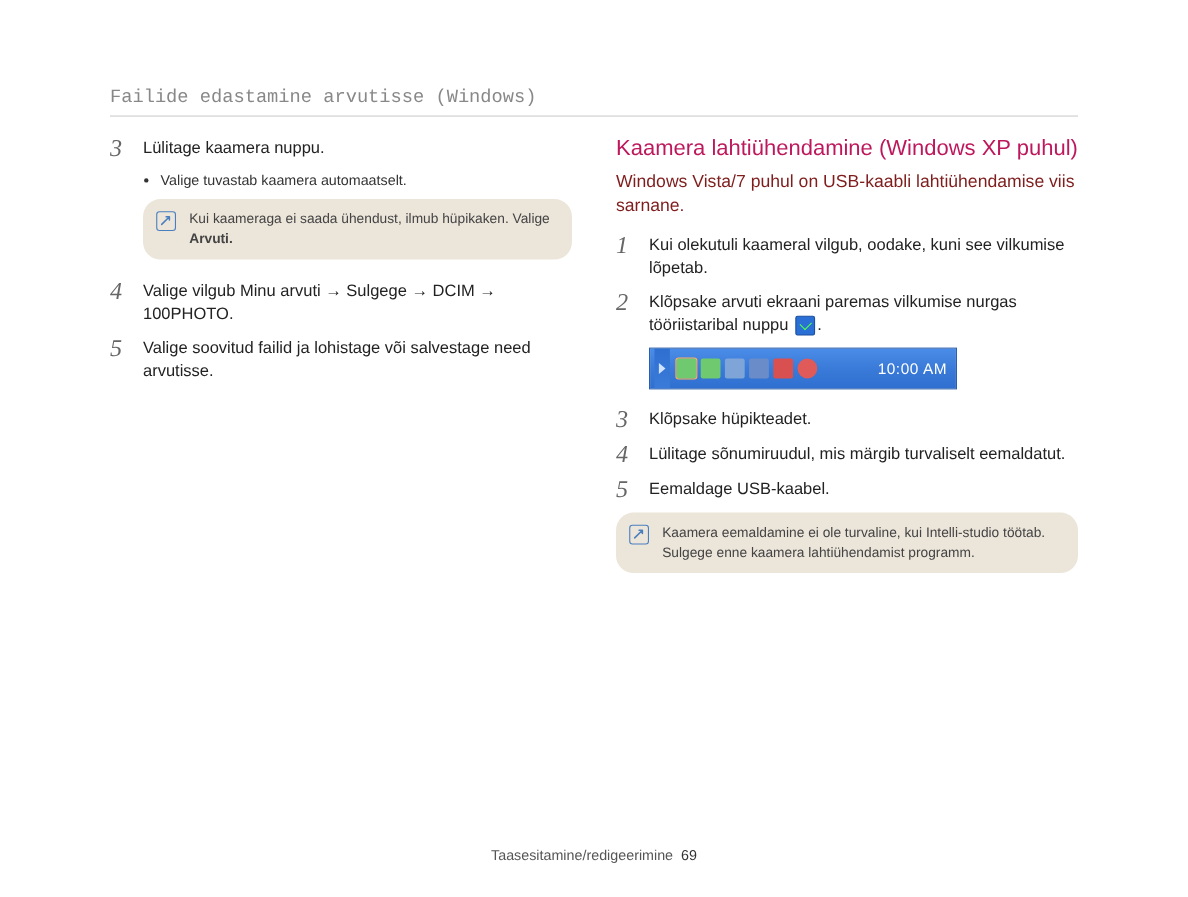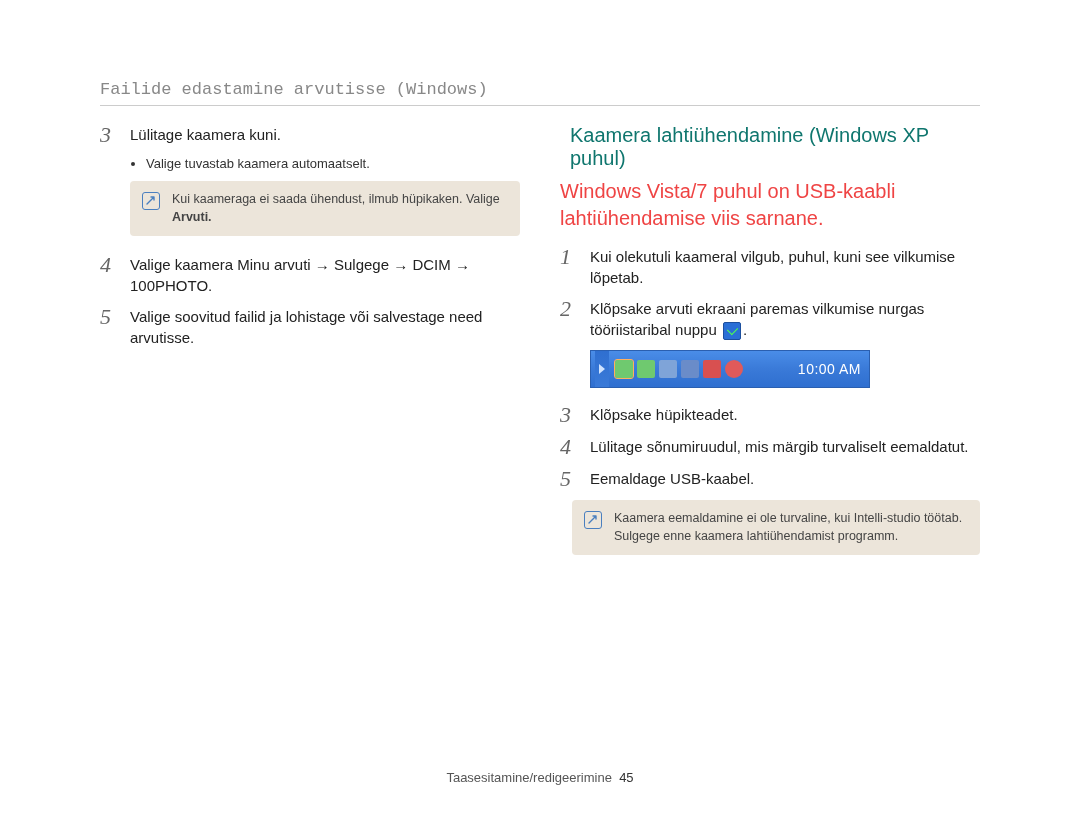--- a/index.html
+++ b/index.html
@@ -58,54 +58,53 @@
     font-size: 13px;
     color: #333;
   }
   .bullet-list li {
     list-style: disc;
     margin-left: 16px;
     margin-bottom: 4px;
   }
   .note-box {
     background: #ece5da;
-    border-radius: 4px;
+    border-radius: 16px;
     padding: 10px 14px 10px 12px;
     font-size: 12.5px;
     color: #444;
     display: flex;
     gap: 12px;
     margin: 8px 0 18px 30px;
     line-height: 1.4;
   }
   .note-box-full {
-    margin-left: 12px;
+    margin-left: 0;
   }
   .note-icon {
     width: 18px;
     height: 18px;
     border: 1.5px solid #4a7fbf;
     border-radius: 3px;
     display: flex;
     align-items: center;
     justify-content: center;
     flex-shrink: 0;
     margin-top: 1px;
   }
   .note-icon svg { display: block; }
   .section-heading {
-    color: #0f766e;
+    color: #be185d;
     font-size: 20px;
     font-weight: normal;
     margin-bottom: 8px;
-    margin-left: 10px;
   }
   .sub-text {
-    font-size: 20px;
-    color: #ef4444;
+    font-size: 16px;
+    color: #7f1d1d;
     line-height: 1.35;
     margin-bottom: 14px;
   }
   .inline-icon {
     display: inline-block;
     width: 18px;
     height: 18px;
     vertical-align: middle;
     background: #2a6fd6;
     border: 1px solid #1c4f9e;
@@ -182,59 +181,59 @@
 <div class="page">
   <div class="header-title">Failide edastamine arvutisse (Windows)</div>
   <hr class="header-rule">
 
   <div class="columns">
 
     <div class="col">
 
       <div class="step">
         <div class="step-num">3</div>
-        <div class="step-body">Lülitage kaamera kuni.</div>
+        <div class="step-body">Lülitage kaamera nuppu.</div>
       </div>
       <ul class="bullet-list">
         <li>Valige tuvastab kaamera automaatselt.</li>
       </ul>
 
       <div class="note-box">
         <span class="note-icon">
           <svg width="12" height="12" viewBox="0 0 12 12">
               <path d="M2 9 L9 2 M9 2 L9 5 M9 2 L6 2" stroke="#4a7fbf" stroke-width="1.4" fill="none" stroke-linecap="round"></path>
             </svg>
         </span>
         <span>
           <span>Kui kaameraga ei saada ühendust, ilmub hüpikaken. Valige </span><b>Arvuti.</b>
         </span>
       </div>
 
       <div class="step">
         <div class="step-num">4</div>
         <div class="step-body">
-          <span>Valige kaamera </span><b>Minu arvuti</b><span> → </span><b>Sulgege</b><span> → </span><b>DCIM</b><span> → </span><b>100PHOTO</b><span>.</span>
+          <span>Valige vilgub </span><b>Minu arvuti</b><span> → </span><b>Sulgege</b><span> → </span><b>DCIM</b><span> → </span><b>100PHOTO</b><span>.</span>
         </div>
       </div>
 
       <div class="step">
         <div class="step-num">5</div>
         <div class="step-body">Valige soovitud failid ja lohistage või salvestage need arvutisse.</div>
       </div>
 
     </div>
 
     <div class="col">
 
       <div class="section-heading">Kaamera lahtiühendamine (Windows XP puhul)</div>
       <div class="sub-text">Windows Vista/7 puhul on USB-kaabli lahtiühendamise viis sarnane.</div>
 
       <div class="step">
         <div class="step-num">1</div>
-        <div class="step-body">Kui olekutuli kaameral vilgub, puhul, kuni see vilkumise lõpetab.</div>
+        <div class="step-body">Kui olekutuli kaameral vilgub, oodake, kuni see vilkumise lõpetab.</div>
       </div>
 
       <div class="step">
         <div class="step-num">2</div>
         <div class="step-body">
           <span>Klõpsake arvuti ekraani paremas vilkumise nurgas tööriistaribal nuppu </span><span class="inline-icon"></span><span>.</span>
         </div>
       </div>
 
       <div class="taskbar">
@@ -271,14 +270,14 @@
             </svg>
         </span>
         <span>Kaamera eemaldamine ei ole turvaline, kui Intelli-studio töötab. Sulgege enne kaamera lahtiühendamist programm.</span>
       </div>
 
     </div>
   </div>
 </div>
 
 <div class="footer">
-  <span>Taasesitamine/redigeerimine</span>&nbsp;&nbsp;<span class="pg">45</span>
+  <span>Taasesitamine/redigeerimine</span>&nbsp;&nbsp;<span class="pg">69</span>
 </div>
 
 </body></html>

